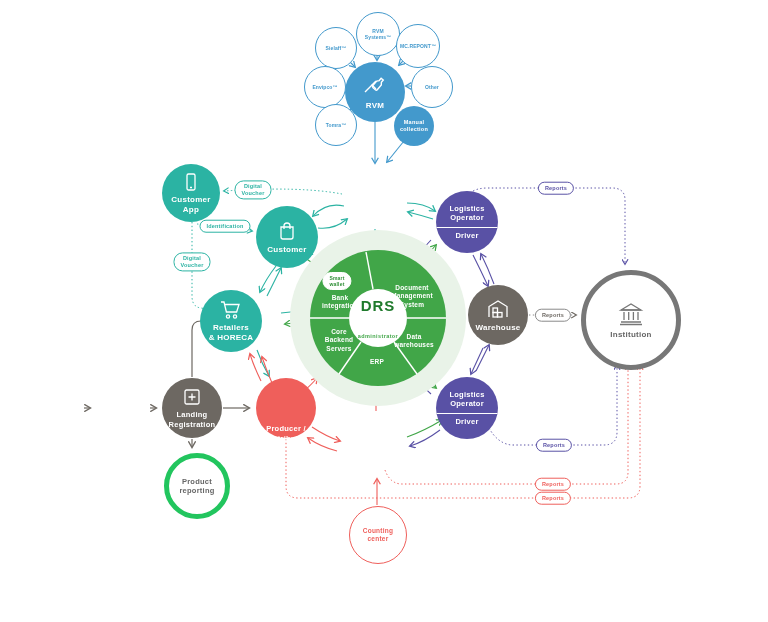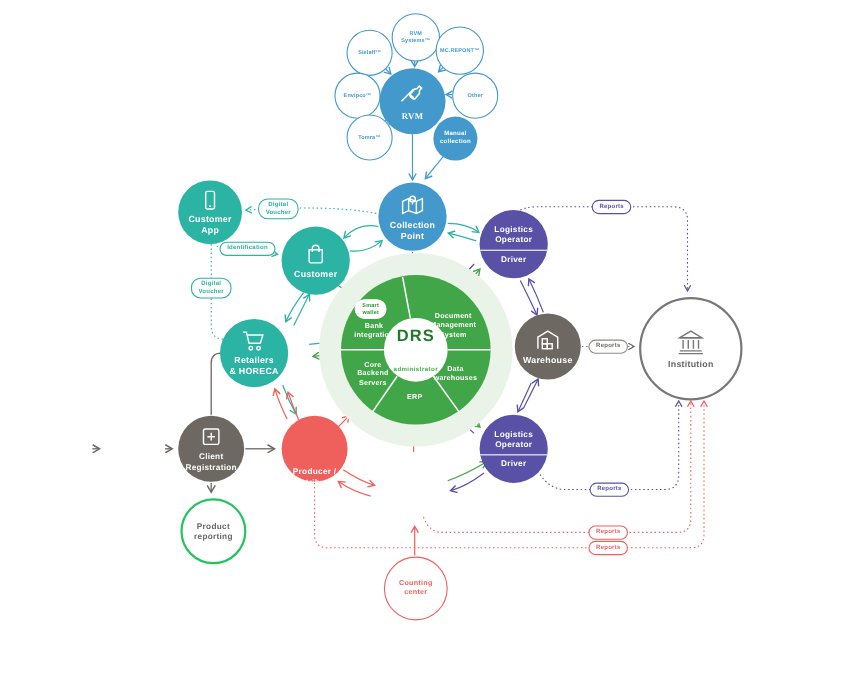--- a/index.html
+++ b/index.html
@@ -7,21 +7,21 @@
          font-family:"Liberation Sans",sans-serif;overflow:hidden;}
   svg.wires{position:absolute;left:0;top:0;}
   .circle{position:absolute;border-radius:50%;display:flex;flex-direction:column;
           align-items:center;justify-content:center;text-align:center;color:#fff;
           font-weight:bold;line-height:1.25;}
   .lbl{white-space:pre-line;font-size:8px;letter-spacing:.25px;}
   .sat{background:#fff;border:1.4px solid #4399cc;color:#4399cc;}
   .sat .lbl{font-size:5px;letter-spacing:.1px;}
   .teal{background:#2bb3a3;} .blue{background:#4399cc;} .gray{background:#6d6862;}
   .purple{background:#5951a5;} .red{background:#ef5f5b;gap:48px;}
-  .outline-gray{background:#fff;border:2px solid #22c55e;color:#666;}
+  .outline-gray{background:#fff;border:5px solid #22c55e;color:#666;}
   .outline-red{background:#fff;border:1.2px solid #ef5f5b;color:#ef5f5b;}
   .outline-red .lbl{font-size:6.5px;}
   .outline-gray .lbl{font-size:7.5px;}
   .ic{margin-bottom:3px;}
   .pill{position:absolute;transform:translate(-50%,-50%);background:#fff;
         border-radius:9px;font-weight:bold;text-align:center;white-space:pre-line;
         line-height:1.2;padding:2px 6px;font-size:5.5px;letter-spacing:.2px;}
   .pill.teal-p{border:1px solid #2bb3a3;color:#2bb3a3;}
   .pill.purple-p{border:1px solid #5951a5;color:#5951a5;}
   .pill.gray-p{border:1px solid #8a8a8a;color:#6d6862;}
@@ -166,21 +166,21 @@
   <div class="mod" style="left:414px;top:341px;">Data
 warehouses</div>
   <div class="mod" style="left:377px;top:362px;">ERP</div>
   <div class="pill green-p" style="left:337px;top:281px;">Smart
 wallet</div>
   <div class="hub-core" style="left:349px;top:289px;width:58px;height:58px;gap:20px;">
     <div class="hub-title">DRS</div>
     <div class="hub-sub">administrator</div>
   </div>
 
-  <div class="circle blue" style="left:345px;top:62px;width:60px;height:60px;font-family:Liberation Serif, serif;">
+  <div class="circle blue" style="left:345px;top:62px;width:60px;height:60px;">
     <svg class="ic" width="26" height="24" viewBox="0 0 26 24" fill="none" stroke="#fff" stroke-width="1.4">
       <path d="M3,18 L10,11 L14,15"></path>
         <path d="M10,11 L14,7"></path>
       <g transform="rotate(40 17 9)">
           <path d="M15.6,4 h2.8 v3 l1.6,2 v6 a1.5,1.5 0 0 1 -1.5,1.5 h-3 a1.5,1.5 0 0 1 -1.5,-1.5 v-6 l1.6,-2 z"></path>
         </g>
     </svg>
     <span class="lbl">RVM</span>
   </div>
   <div class="circle sat" style="left:356px;top:12px;width:42px;height:42px;">
@@ -200,30 +200,20 @@
     <span class="lbl">Other</span>
     </div>
   <div class="circle sat" style="left:315px;top:104px;width:40px;height:40px;">
     <span class="lbl">Tomra™</span>
     </div>
   <div class="circle blue" style="left:394px;top:106px;width:40px;height:40px;">
     <span class="lbl" style="font-size:5.5px">Manual
 collection</span>
     </div>
 
-  <div class="circle blue" style="left:344px;top:166px;width:62px;height:62px;">
-    <svg class="ic" width="24" height="22" viewBox="0 0 24 22" fill="none" stroke="#fff" stroke-width="1.3">
-      <path d="M3,8 l5.5,-2.5 7,2.5 5.5,-2.5 v11 l-5.5,2.5 -7,-2.5 -5.5,2.5 z"></path>
-      <path d="M8.5,5.5 v11 M15.5,8 v11"></path>
-      <circle cx="12" cy="6" r="2.6"></circle>
-        <path d="M12,8.6 L12,11"></path>
-    </svg>
-    <span class="lbl">Collection
-Point</span>
-  </div>
 
   <div class="circle teal" style="left:162px;top:164px;width:58px;height:58px;">
     <svg class="ic" width="20" height="20" viewBox="0 0 20 20" fill="none" stroke="#fff" stroke-width="1.3">
       <rect x="6" y="2" width="8" height="16" rx="1.5"></rect>
         <path d="M9,15.5 h2"></path>
     </svg>
     <span class="lbl">Customer
 App</span>
   </div>
 
@@ -278,21 +268,21 @@
     </svg>
     <span class="lbl" style="font-size:8px;">Institution</span>
   </div>
 
 
   <div class="circle gray" style="left:162px;top:378px;width:60px;height:60px;">
     <svg class="ic" width="20" height="20" viewBox="0 0 20 20" fill="none" stroke="#fff" stroke-width="1.3">
       <rect x="3" y="3" width="14" height="14" rx="1.5"></rect>
         <path d="M10,6.5 v7 M6.5,10 h7"></path>
     </svg>
-    <span class="lbl" style="font-size:7.5px">Client
+    <span class="lbl" style="font-size:7.5px">Landing
 Registration</span>
   </div>
 
   <div class="circle outline-gray" style="left:164px;top:453px;width:56px;height:56px;">
     <span class="lbl">Product
 reporting</span>
   </div>
 
   <div class="circle red" style="left:256px;top:378px;width:60px;height:60px;">
     <svg class="ic" width="20" height="20" viewBox="0 0 20 20" fill="none" stroke="#fff" stroke-width="1.2">

